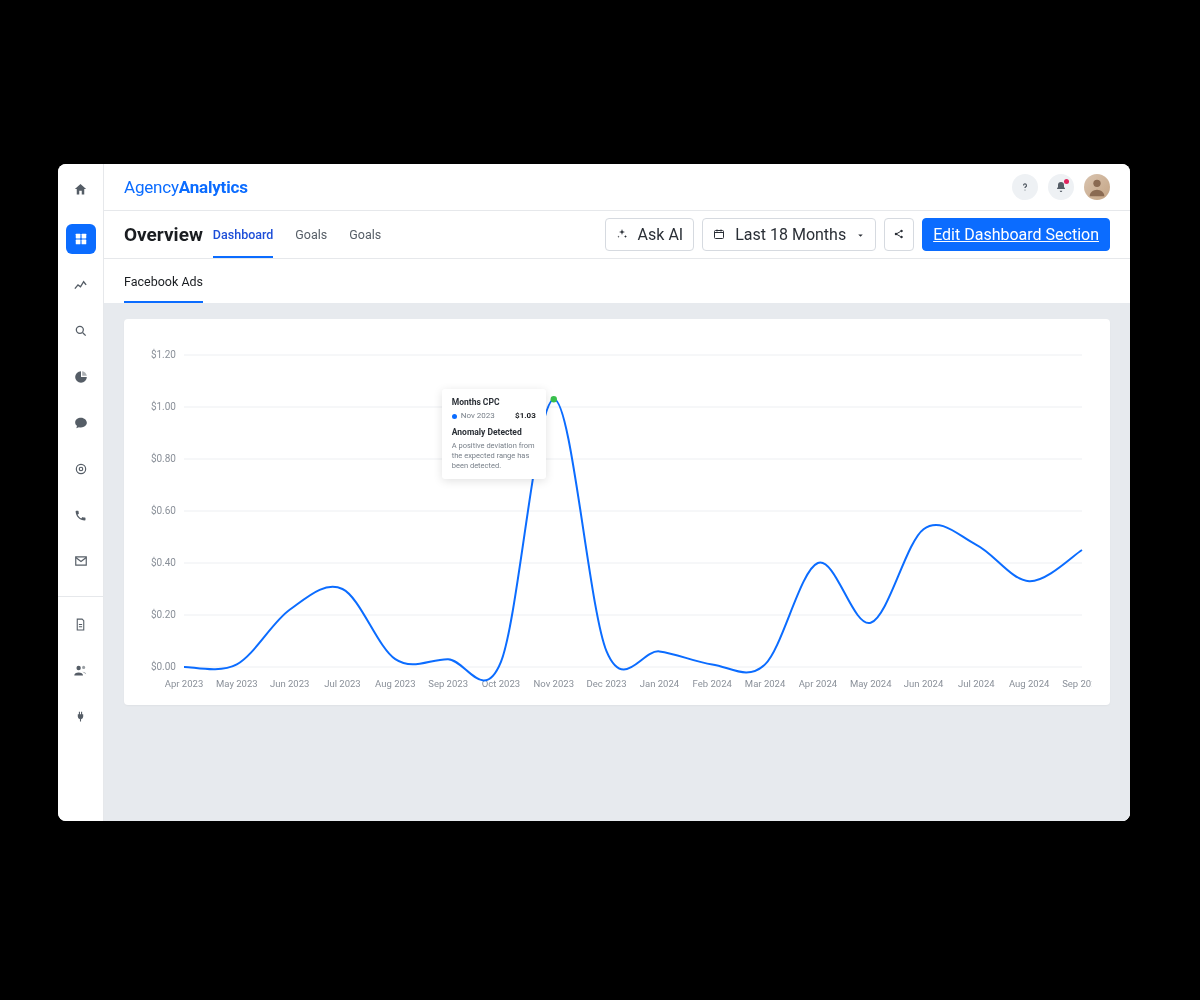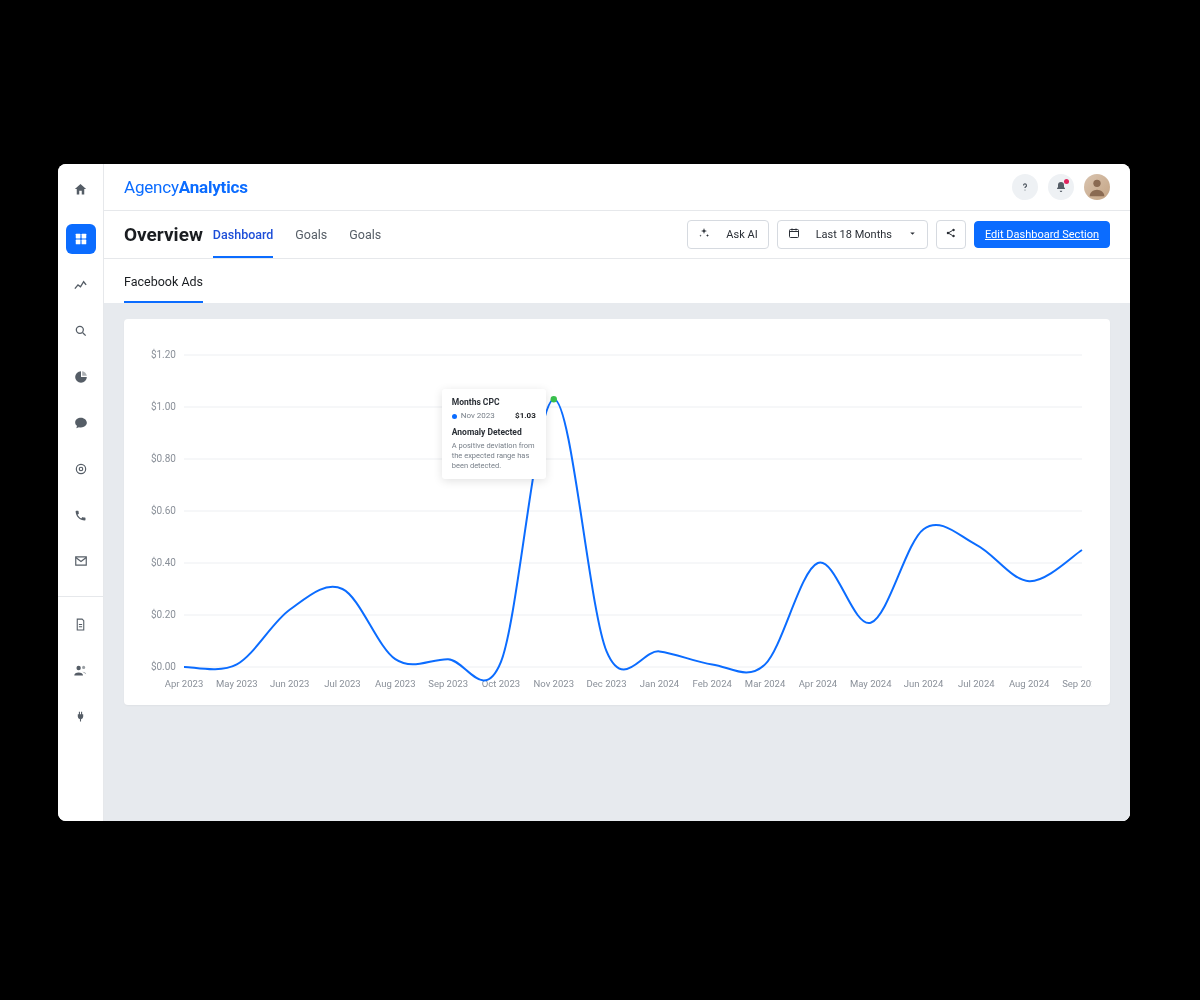--- a/index.html
+++ b/index.html
@@ -84,22 +84,22 @@
 .page-title { font-size: 19px; font-weight: 700; color:#1a1d21; align-self:center; margin-right:4px;}
 .nav-tabs { display:flex; gap: 22px; height:100%; align-items:flex-end; }
 .nav-tab {
   font-size: 12.5px; color:#555d66; cursor:pointer;
   padding-bottom: 14px; border-bottom: 2px solid transparent;
 }
 .nav-tab.active { color:#1d4ed8; border-bottom-color:#0B6CFF; font-weight:500; }
 .nav-right { display:flex; align-items:center; gap:8px; }
 .btn {
   border:1px solid #d6dae0; background:#fff; border-radius:4px;
-  font-size:11px; color:#2a2f36; padding:6px 10px;
-  display:flex; align-items:center; gap:16px; cursor:pointer;
+  font-size:16px; color:#2a2f36; padding:6px 10px;
+  display:flex; align-items:center; gap:10px; cursor:pointer;
 }
 .btn-primary { background:#0B6CFF; border-color:#0B6CFF; color:#fff;text-decoration:underline; }
 .btn-icon-only { padding:6px 8px; }
 .subnav {
   height: 44px;
   display:flex; align-items:flex-end; padding: 0 20px;
   background:#fff;
 }
 .subtab {
   font-size:12.5px; color:#1a1d21; padding: 0 0 12px 0;

